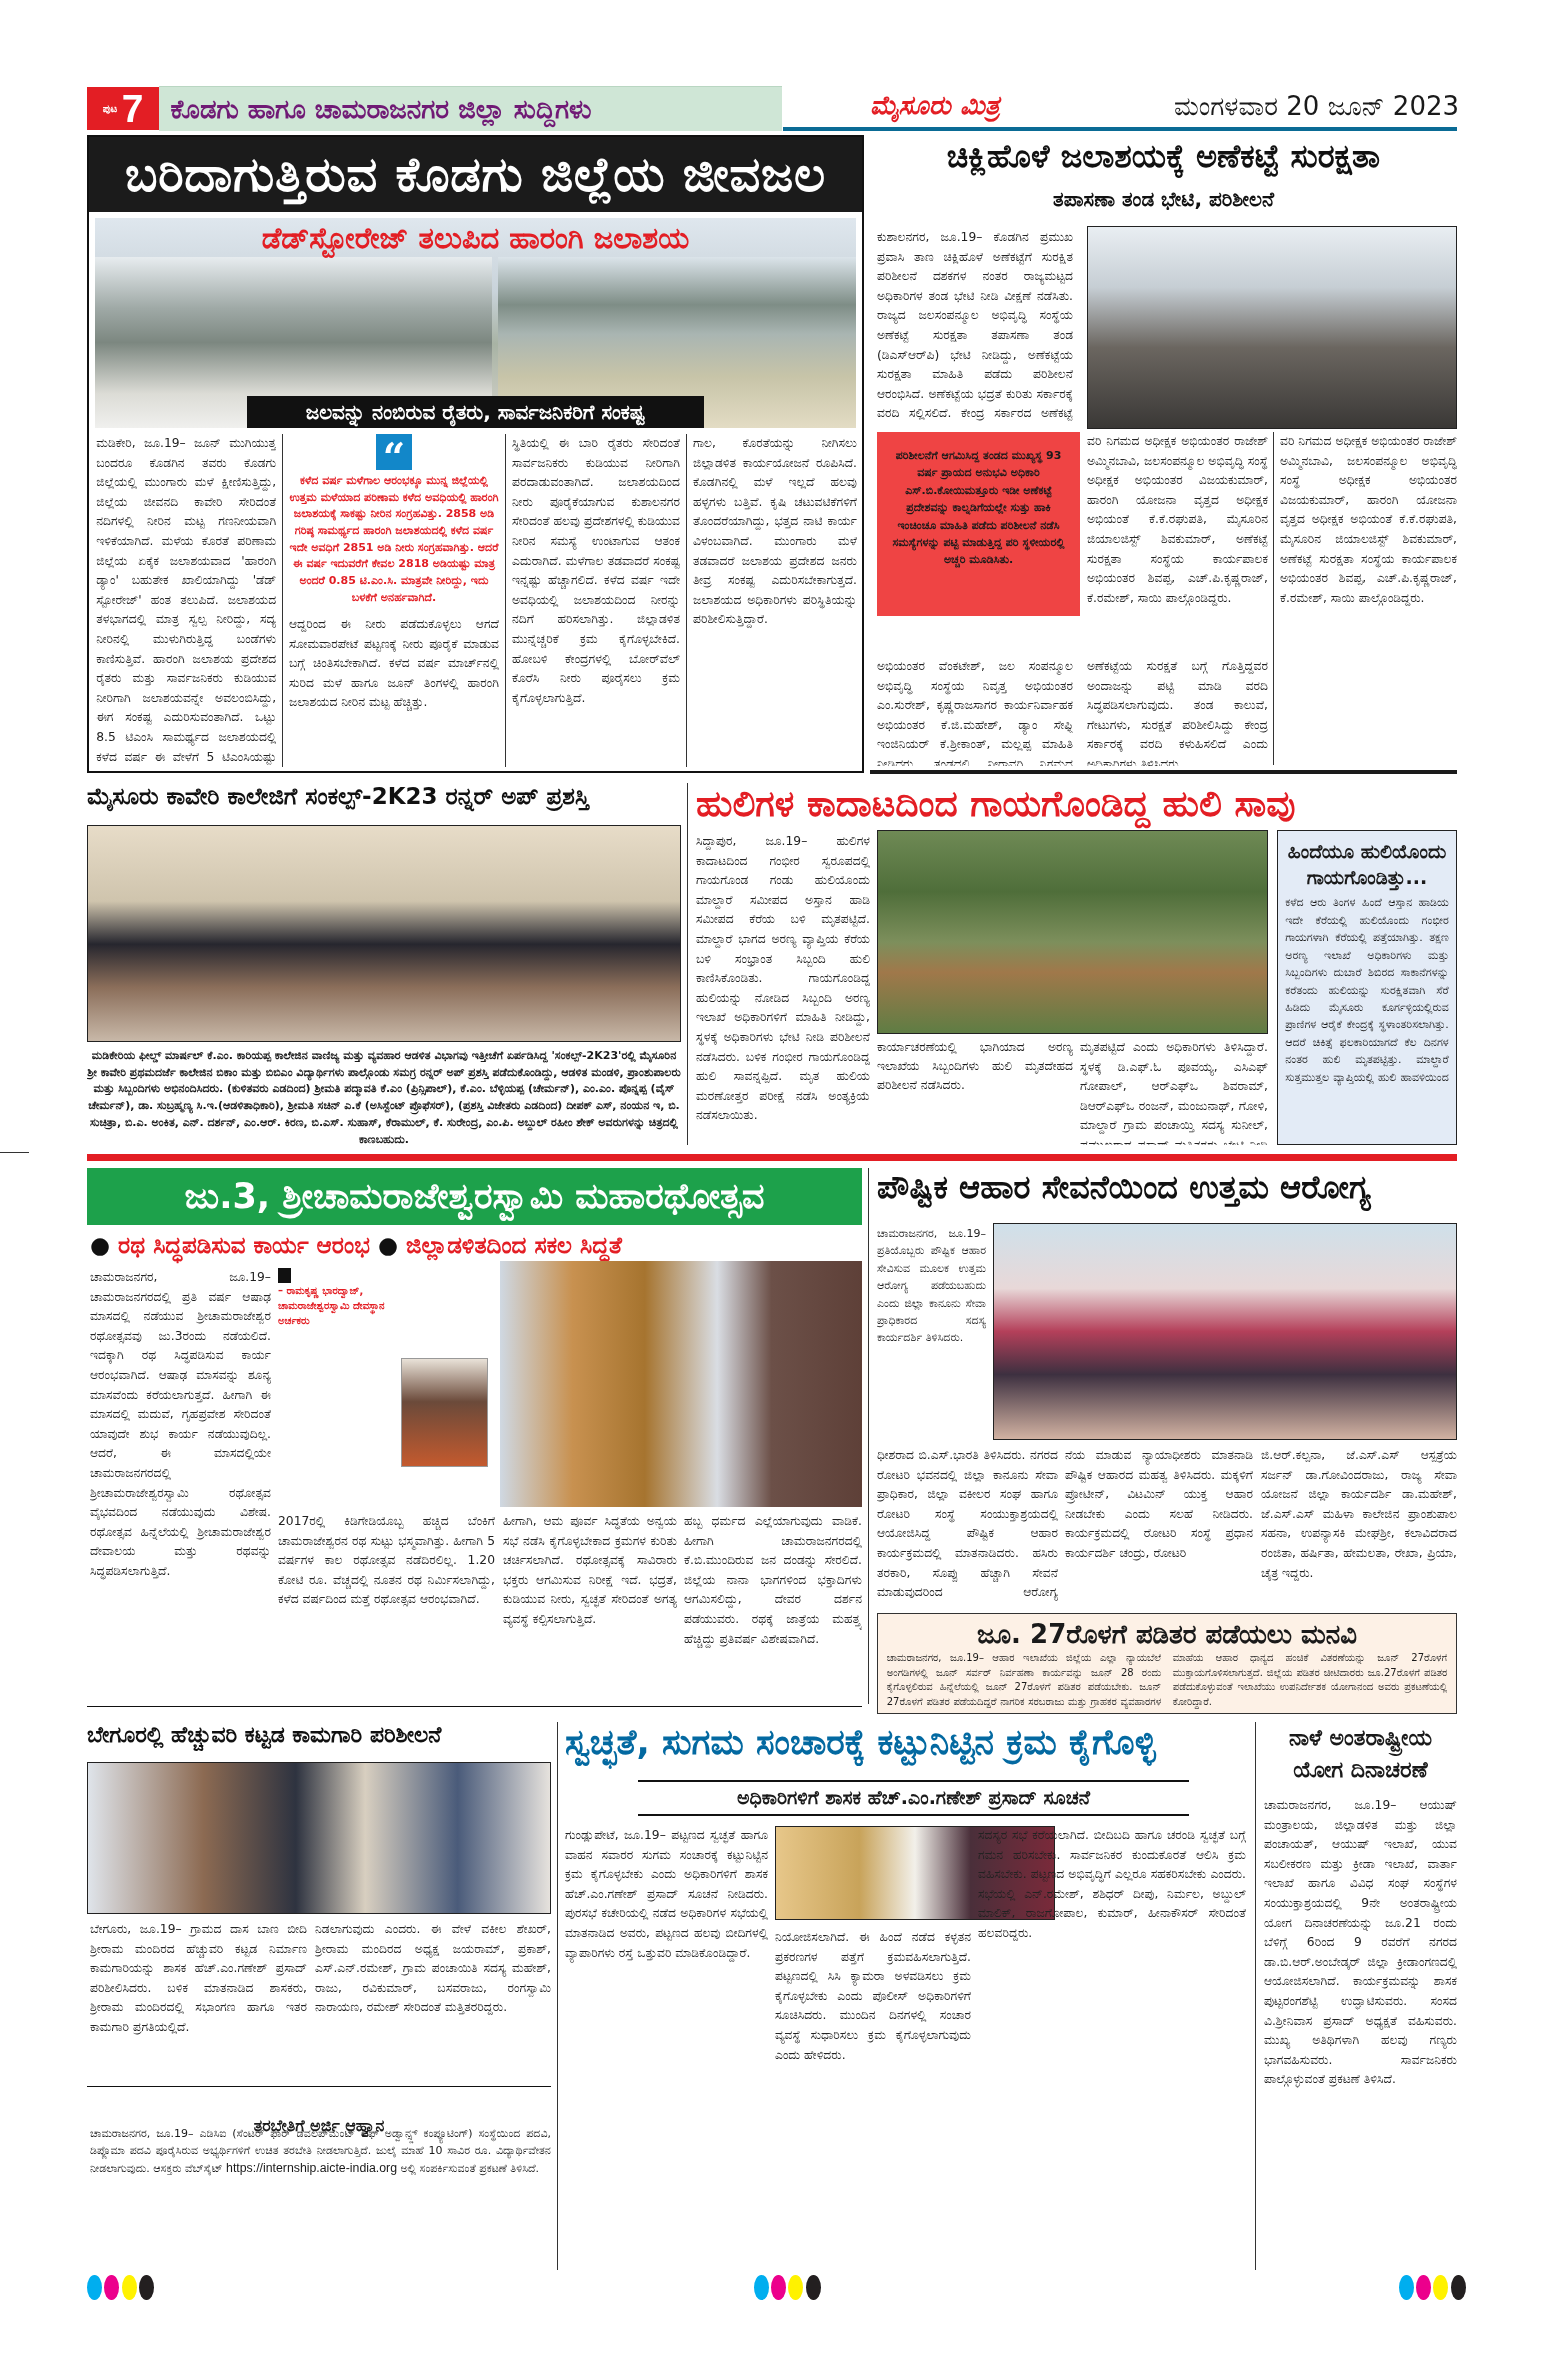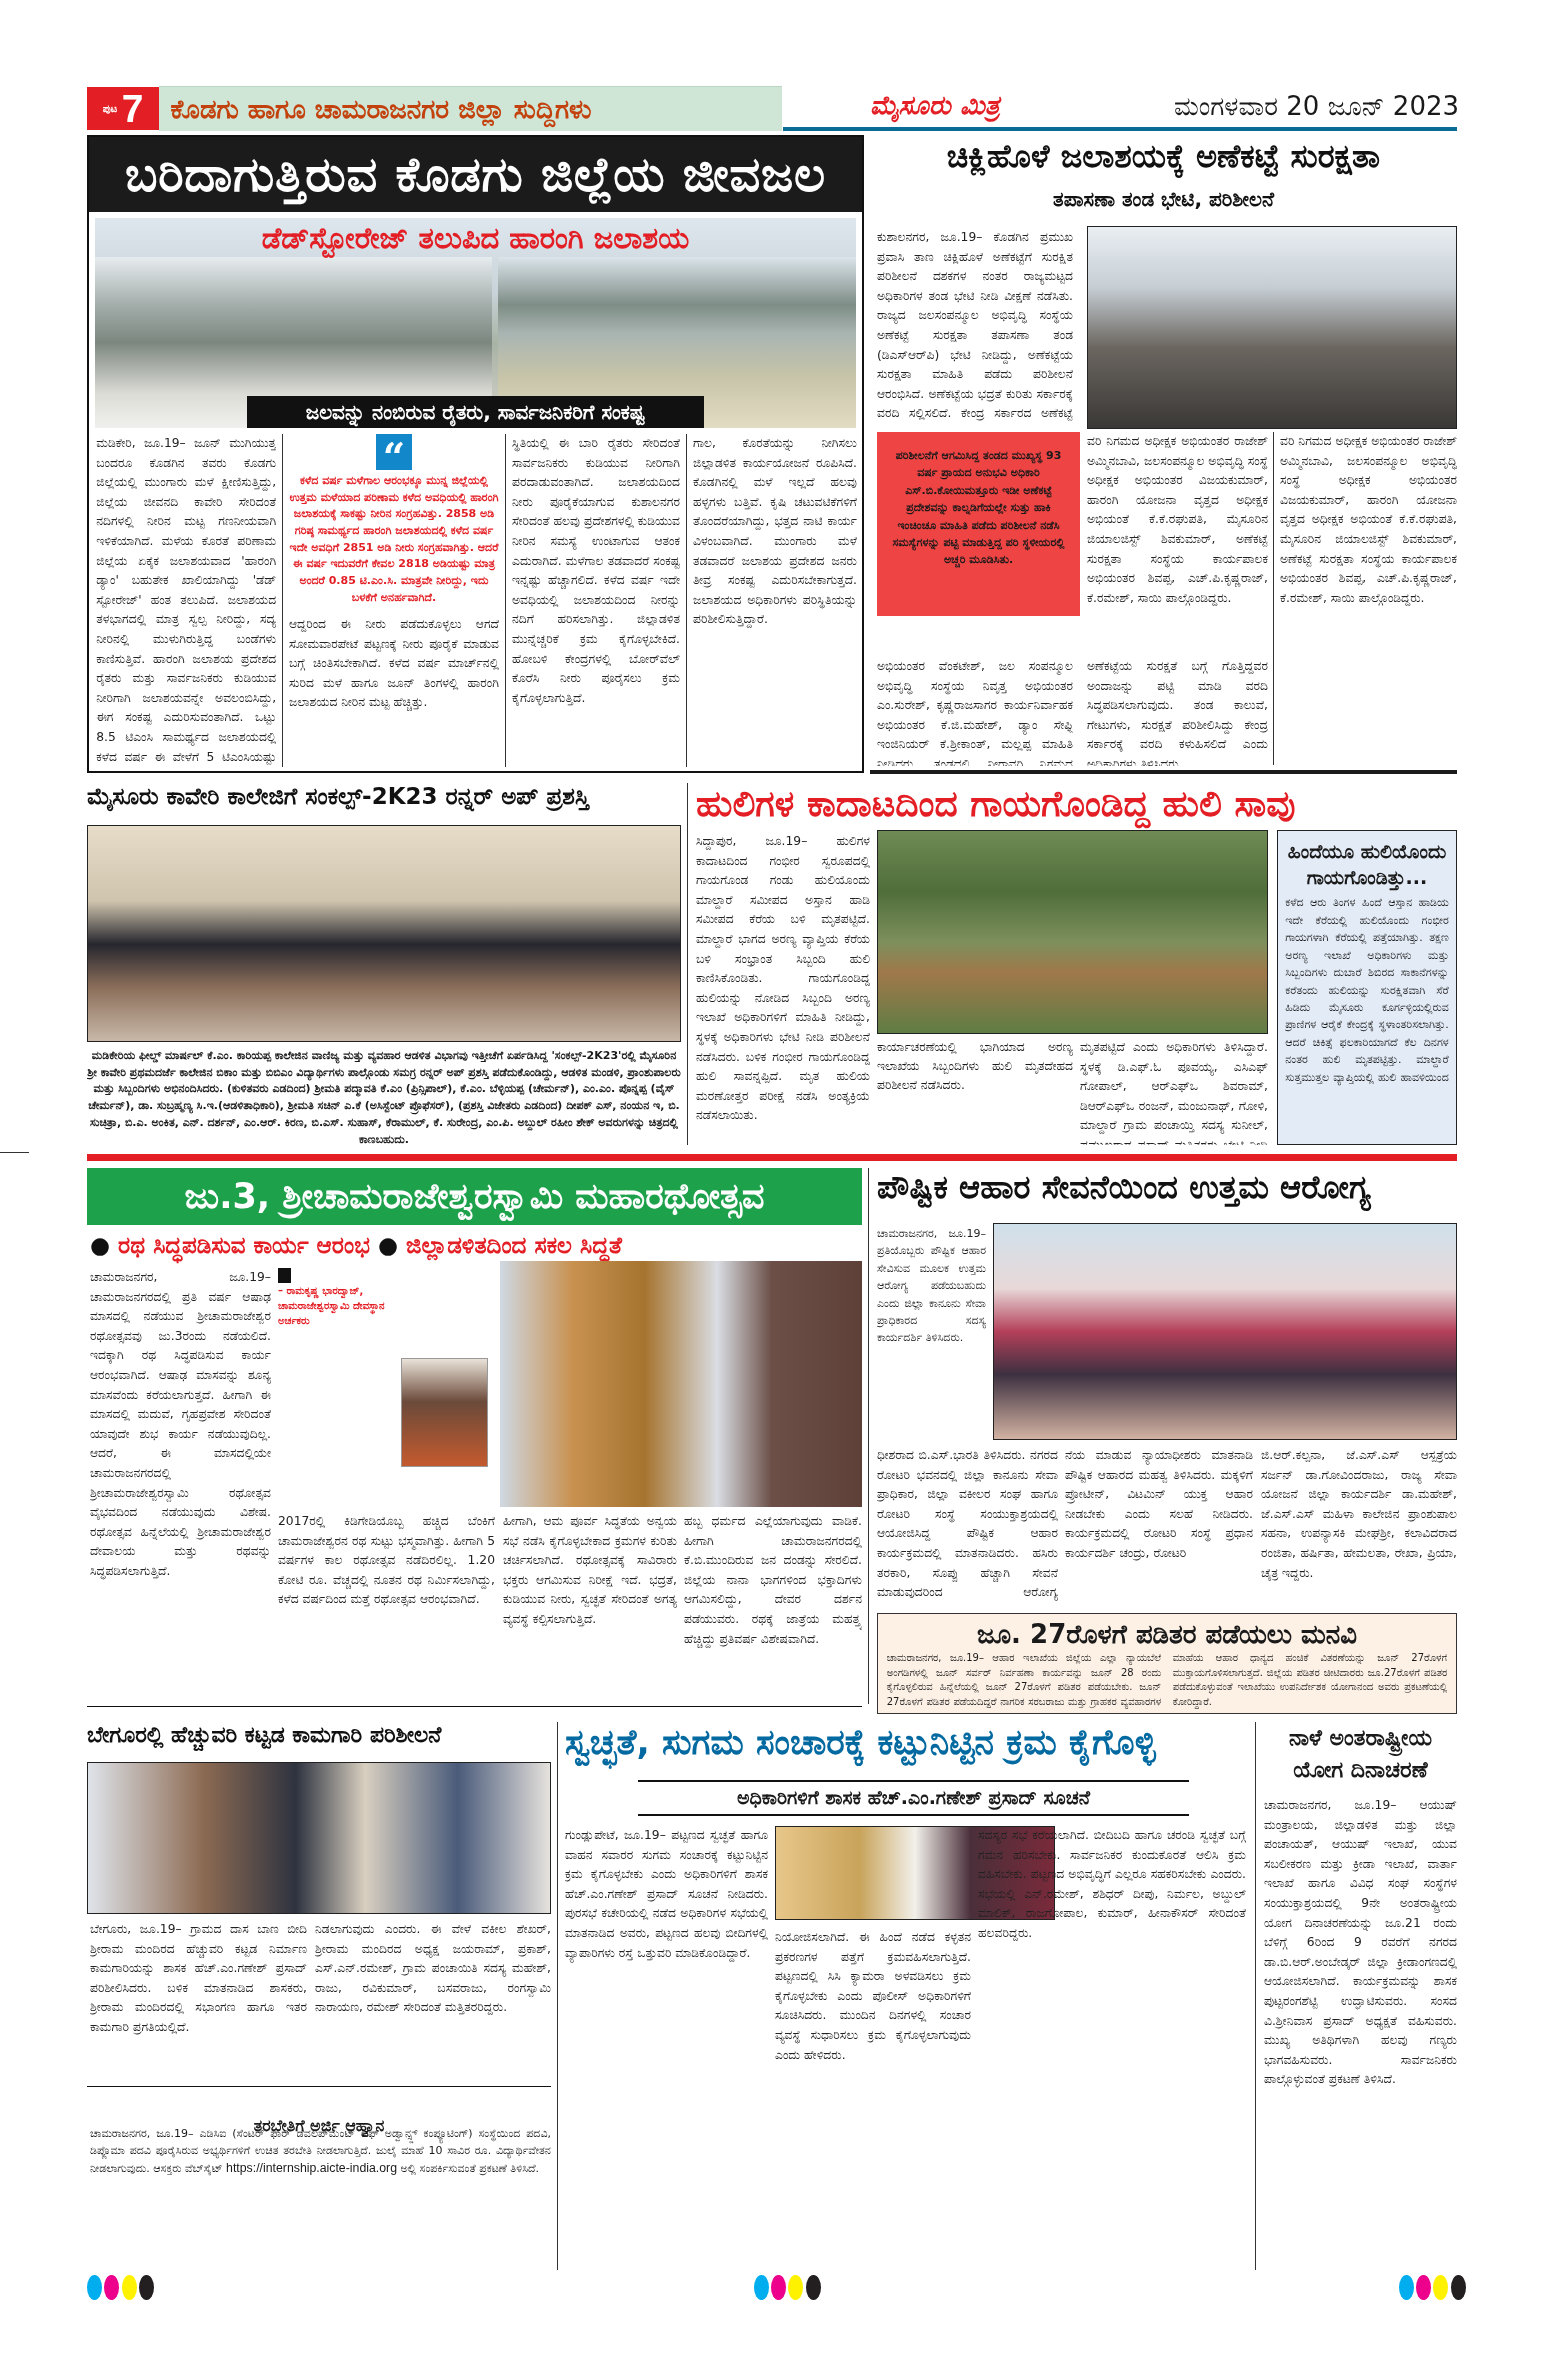--- a/index.html
+++ b/index.html
@@ -14,21 +14,21 @@
   .dot { position: absolute; width: 14.5px; height: 25px; border-radius: 50%; }
 </style>
 </head>
 <body>
 
 <div class="abs" style="left:87px;top:87px;width:72px;height:43px;background:#e31e24;display:flex;align-items:center;justify-content:center;gap:4.3px;">
   <span style="color:#fff;font-size:10px;font-weight:bold;">ಪುಟ</span>
   <span style="color:#fff;font-size:39px;font-weight:bold;line-height:42px;font-family:'Liberation Sans',sans-serif;">7</span>
 </div>
 <div class="abs" style="left:159px;top:86px;width:623px;height:45px;background:#cfe6d6;border-top:1.4px solid #b9d6c2;padding-left:11.6px;display:flex;align-items:center;">
-  <span style="font-size:26px;font-weight:bold;color:#c2410c;">ಕೊಡಗು ಹಾಗೂ ಚಾಮರಾಜನಗರ ಜಿಲ್ಲಾ ಸುದ್ದಿಗಳು</span>
+  <span style="font-size:26px;font-weight:bold;color:#701a75;">ಕೊಡಗು ಹಾಗೂ ಚಾಮರಾಜನಗರ ಜಿಲ್ಲಾ ಸುದ್ದಿಗಳು</span>
 </div>
 <div class="abs" style="left:870px;top:90px;font-size:26px;font-weight:bold;color:#e31e24;font-style:italic;">ಮೈಸೂರು ಮಿತ್ರ</div>
 <div class="abs" style="left:1174px;top:91px;font-size:26px;color:#1a1a1a;">ಮಂಗಳವಾರ 20 ಜೂನ್ 2023</div>
 <div class="abs" style="left:783px;top:127px;width:674px;height:4.3px;background:#0a6b95;"></div>
 
 <div class="abs" style="left:87px;top:135px;width:777px;height:638px;border:2.2px solid #111;">
   <div style="background:#1b1b1b;height:75px;display:flex;align-items:center;justify-content:center;">
     <span style="color:#fff;font-size:48px;font-weight:bold;letter-spacing:0.7px;">ಬರಿದಾಗುತ್ತಿರುವ ಕೊಡಗು ಜಿಲ್ಲೆಯ ಜೀವಜಲ</span>
   </div>
   <div style="position:relative;height:210px;margin:5.8px 5.8px 0 5.8px;background:linear-gradient(180deg,#dfe7ee 0%,#c9d3da 35%,#a8b3a4 60%,#d9d6cf 100%);overflow:hidden;">

